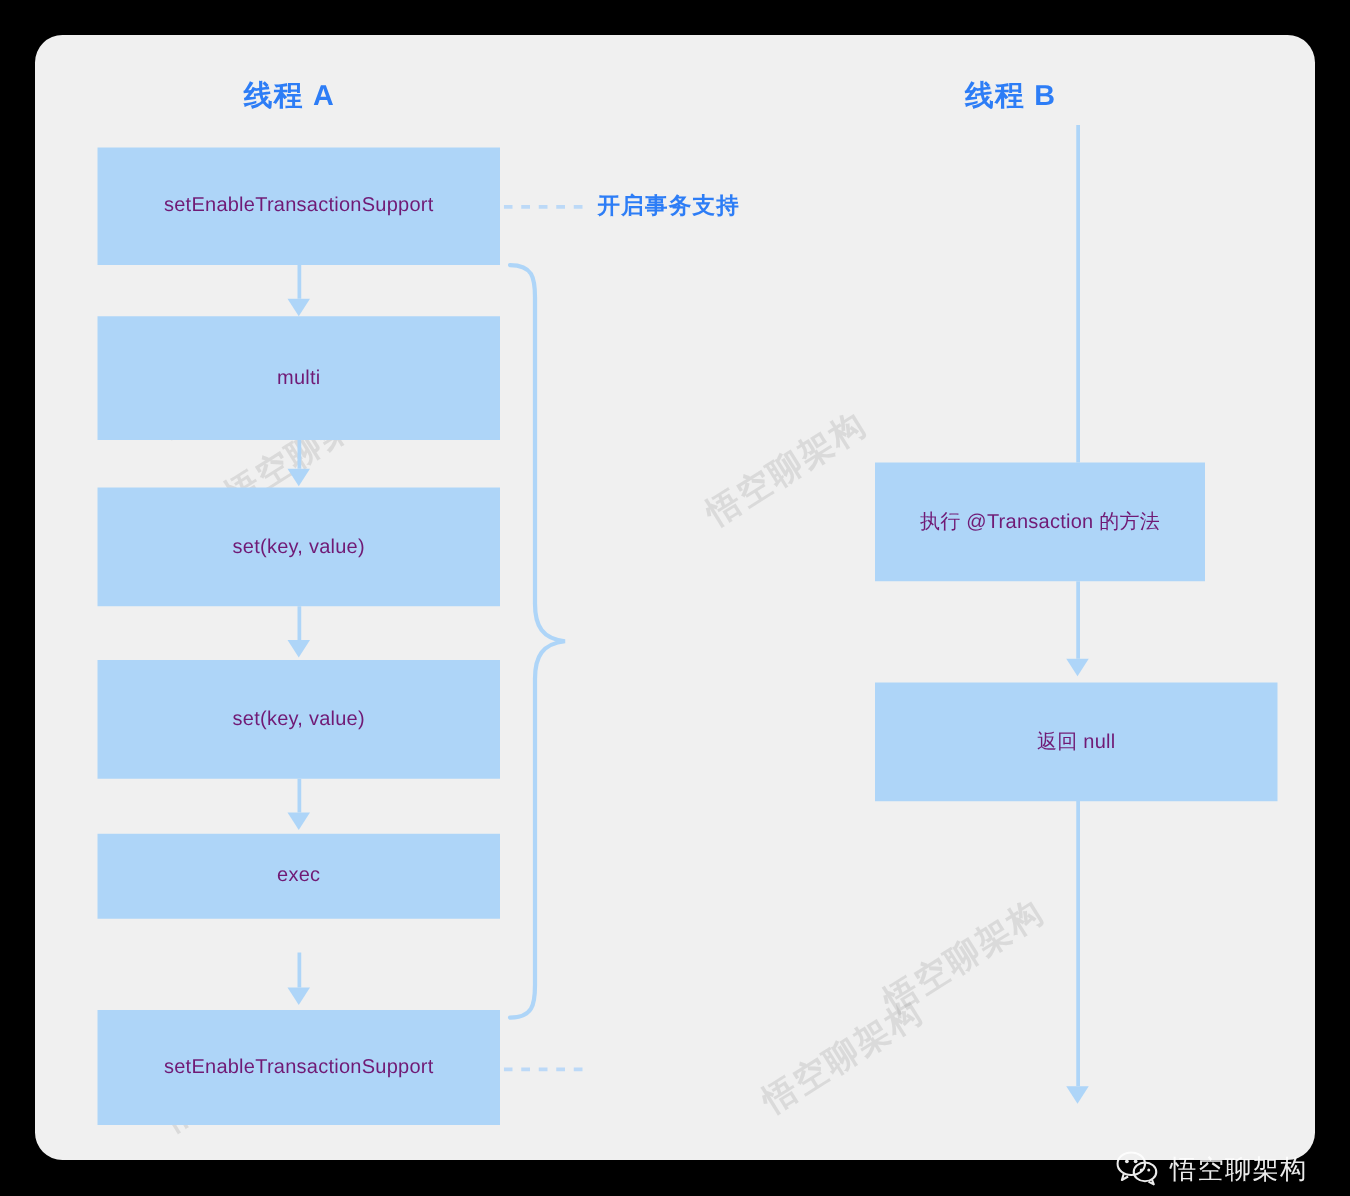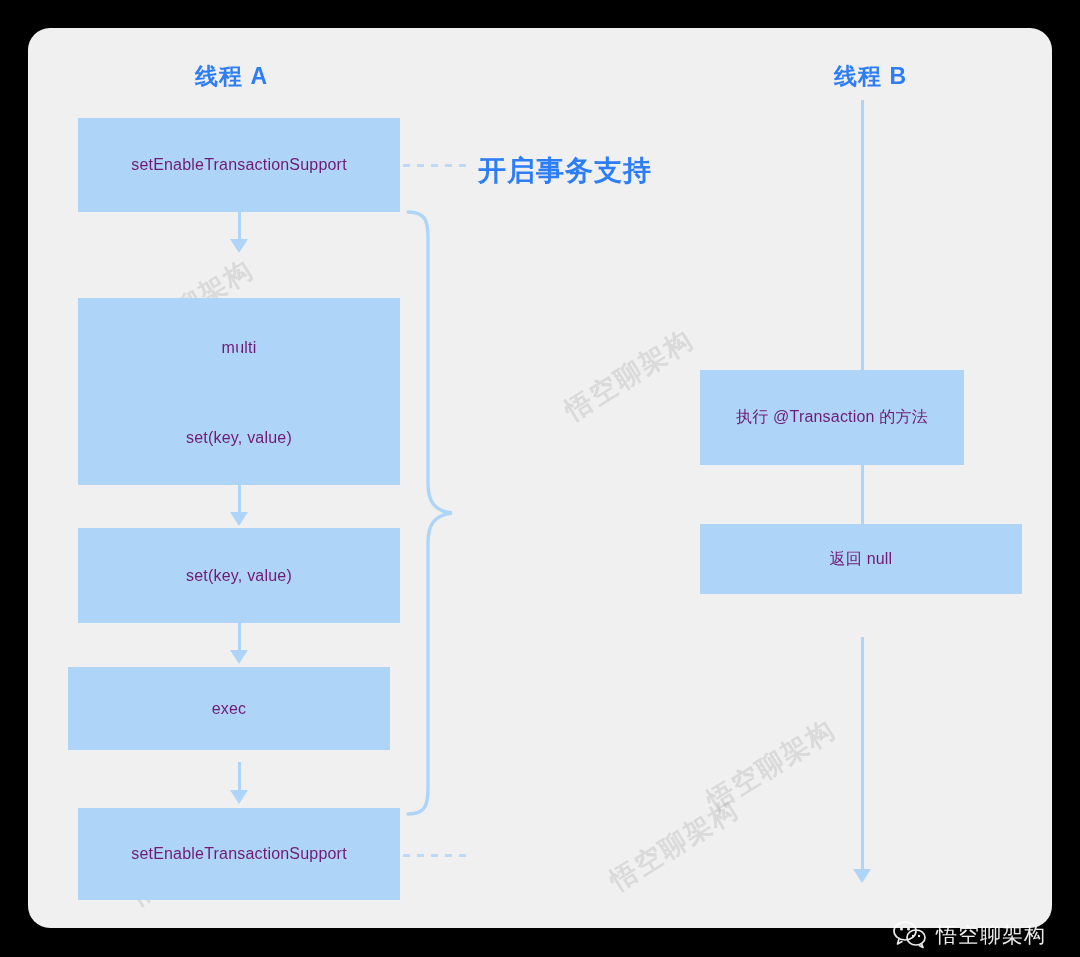--- a/index.html
+++ b/index.html
@@ -89,21 +89,21 @@
   .leader {
     position: absolute;
     height: 3px;
     background-image: linear-gradient(to right, #bcd9f7 0 7px, rgba(0,0,0,0) 7px 14px);
     background-size: 14px 3px;
     background-repeat: repeat-x;
   }
   .annot {
     position: absolute;
     color: #2d7df6;
-    font-size: 28px;
+    font-size: 18px;
     font-weight: 700;
     letter-spacing: 1px;
     white-space: nowrap;
   }
 
   
   .brace {
     position: absolute;
   }
 
@@ -132,43 +132,43 @@
   <div id="panel">
 
     <div class="wm" style="left:90px;  top:300px;">悟空聊架构</div>
     <div class="wm" style="left:145px; top:355px;">悟空聊架构</div>
     <div class="wm" style="left:530px; top:370px;">悟空聊架构</div>
     <div class="wm" style="left:575px; top:840px;">悟空聊架构</div>
     <div class="wm" style="left:95px;  top:855px;">悟空聊架构</div>
     <div class="wm" style="left:672px; top:760px;">悟空聊架构</div>
 
     <div class="col-title" style="left:167px; top:33px;">线程 A</div>
-    <div class="col-title" style="left:806px; top:33px;">线程 B</div>
+    <div class="col-title" style="left:744px; top:33px;">线程 B</div>
 
     <div class="node" style="left:50px; top:90px; width:322px; height:94px;">setEnableTransactionSupport</div>
 
     <div class="conn" style="left:210px; top:184px; height:27px;"></div>
     <div class="arrowhead" style="left:202px; top:211px;"></div>
 
-    <div class="node" style="left:50px; top:225px; width:322px; height:99px;margin-top:45px;">multi</div>
+    <div class="node" style="left:50px; top:225px; width:322px; height:99px;">multi</div>
 
     <div class="conn" style="left:210px; top:320px; height:27px;"></div>
     <div class="arrowhead" style="left:202px; top:347px;"></div>
 
     <div class="node" style="left:50px; top:362px; width:322px; height:95px;">set(key, value)</div>
 
     <div class="conn" style="left:210px; top:457px; height:27px;"></div>
     <div class="arrowhead" style="left:202px; top:484px;"></div>
 
     <div class="node" style="left:50px; top:500px; width:322px; height:95px;">set(key, value)</div>
 
     <div class="conn" style="left:210px; top:595px; height:27px;"></div>
     <div class="arrowhead" style="left:202px; top:622px;"></div>
 
-    <div class="node" style="left:40px; top:639px; width:322px; height:83px;">exec</div>
+    <div class="node" style="left:50px; top:639px; width:322px; height:68px;">exec</div>
 
     <div class="conn" style="left:210px; top:734px; height:28px;"></div>
     <div class="arrowhead" style="left:202px; top:762px;"></div>
 
     <div class="node" style="left:50px; top:780px; width:322px; height:92px;">setEnableTransactionSupport</div>
 
     <svg class="brace" style="left:370px; top:180px;" width="70" height="615" viewBox="0 0 70 615" fill="none">
       <path d="M10 4 C28 4 30 14 30 30 L30 275 C30 293 36 303 54 305
                C36 307 30 317 30 335 L30 580 C30 596 28 606 10 606" stroke="#aed5f8" stroke-width="3.4" stroke-linecap="round" fill="none"></path>
     </svg>
@@ -178,21 +178,21 @@
 
     <div class="leader" style="left:375px; top:826px; width:68px;"></div>
 
     <div class="conn" style="left:833px; top:72px; height:270px;"></div>
 
     <div class="node" style="left:672px; top:342px; width:264px; height:95px;">执行 @Transaction 的方法</div>
 
     <div class="conn" style="left:833px; top:437px; height:62px;"></div>
     <div class="arrowhead" style="left:825px; top:499px;"></div>
 
-    <div class="node" style="left:672px; top:496px; width:322px; height:70px;">返回 null</div>
+    <div class="node" style="left:672px; top:518px; width:322px; height:95px;">返回 null</div>
 
     <div class="conn" style="left:833px; top:609px; height:232px;"></div>
     <div class="arrowhead" style="left:825px; top:841px;"></div>
 
   </div>
 
   <div id="account-badge">
     <span>
       <svg width="34" height="28" viewBox="0 0 34 28" fill="none">
         <ellipse cx="12" cy="10" rx="11" ry="9" fill="none" stroke="#ffffff" stroke-width="1.7"></ellipse>

